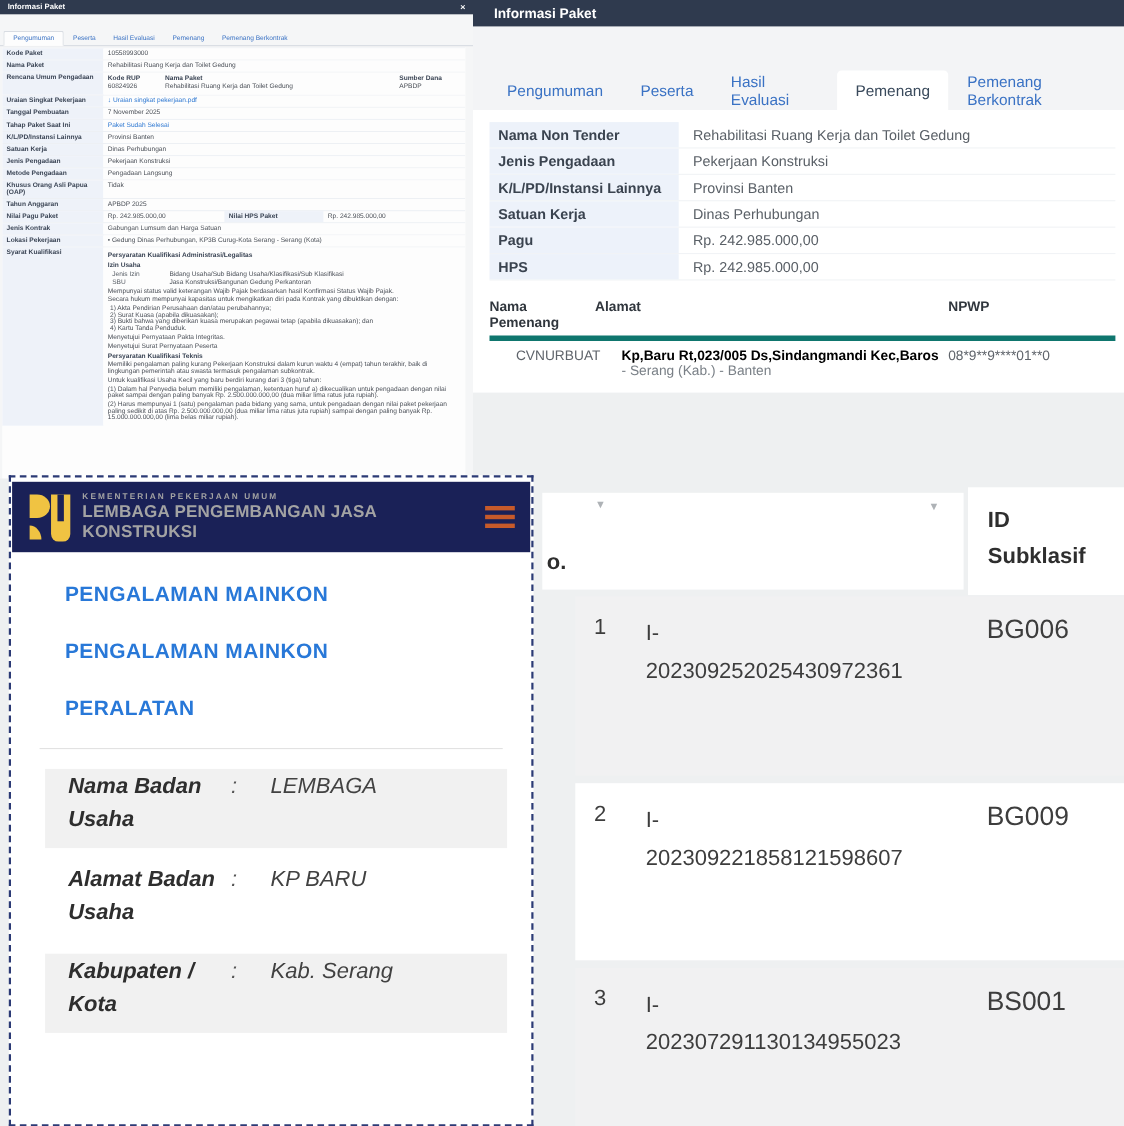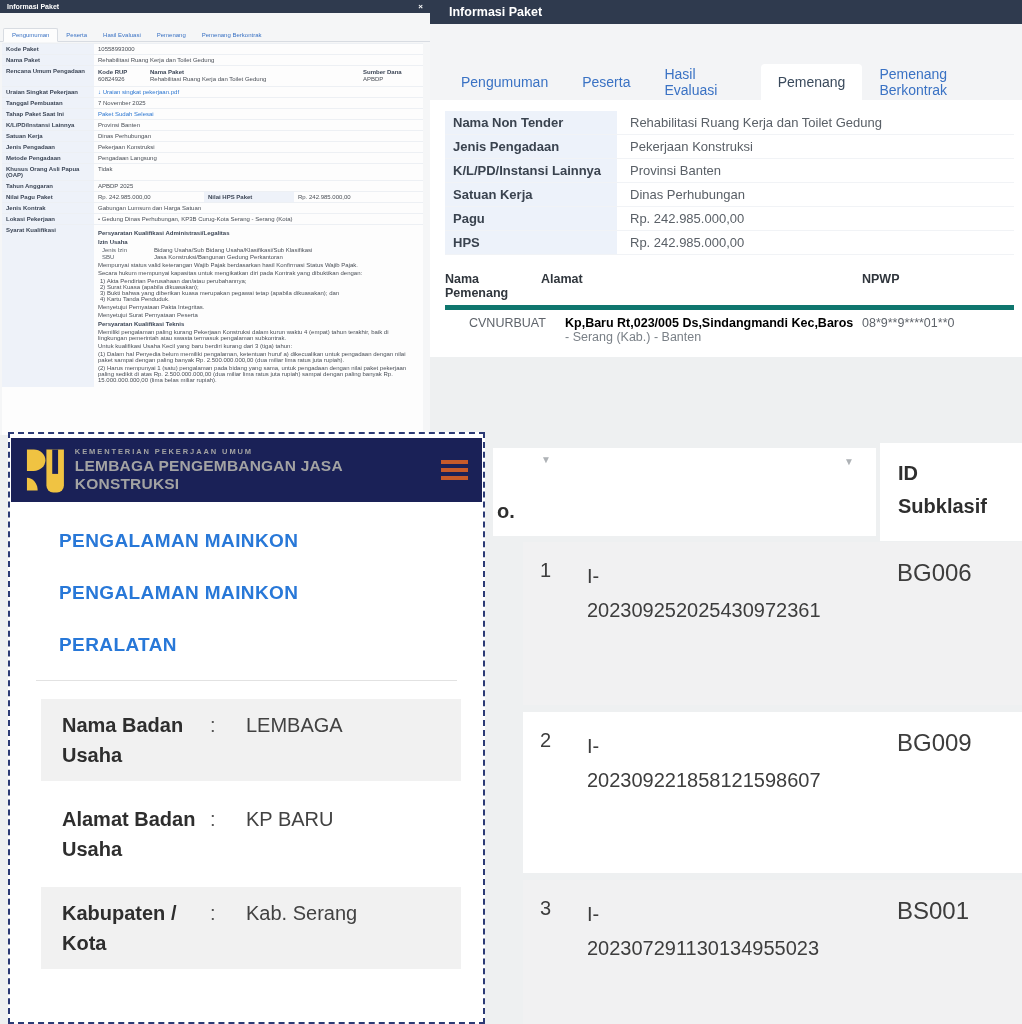--- a/index.html
+++ b/index.html
@@ -52,21 +52,21 @@
   .lpjk-bar { margin: 4px 1px 0; height: 64px; background: #1a2157; display: flex; align-items: center; padding: 0 14px; }
   .lpjk-brand { margin-left: 9px; color: #a3a3a3; }
   .lpjk-l1 { font-size: 7.5px; font-weight: bold; letter-spacing: 1.9px; }
   .lpjk-l2 { font-size: 15.5px; font-weight: bold; letter-spacing: 0.2px; margin-top: 1px; }
   .burger { margin-left: auto; cursor: default; }
   .burger .b { width: 27px; height: 4px; background: #c65a2a; margin: 4px 0; }
   .lpjk-links { margin: 28px 0 16px 49px; }
   .lpjk-link { display: block; font-size: 19px; font-weight: bold; color: #2878d8; letter-spacing: 0.4px; margin-bottom: 30px; text-decoration: none; }
   .lpjk-hr { border: none; border-top: 1px solid #e2e2e2; margin: -6px 26px 18px; }
   .lpjk-fields { margin: 0 22px 0 31px; }
-  .lpjk-frow { display: grid; grid-template-columns: 148px 36px 1fr; padding: 11px 4px 11px 21px; font-size: 20px; line-height: 30px; margin-bottom: 12px; }
+  .lpjk-frow { display: grid; grid-template-columns: 148px 36px 1fr; padding: 1px 4px 11px 21px; font-size: 20px; line-height: 30px; margin-bottom: 12px; font-style: italic; }
   .lpjk-frow.gray { background: #f1f1f1; }
   .lpjk-flbl { font-weight: bold; color: #2e2e2e; }
   .lpjk-colon { color: #555; }
   .lpjk-fval { color: #424242; }
 
   
   .w4-headA { position: absolute; left: 493px; top: 448px; width: 383px; height: 88px; background: #fff; }
   .w4-headB { position: absolute; left: 880px; top: 443px; width: 142px; height: 98px; background: #fff; padding: 14px 0 0 18px; font-size: 20px; font-weight: bold; color: #2e2e2e; line-height: 33px; }
   .sortA1 { position: absolute; left: 48px; top: 6px; font-size: 10px; color: #aeb2b6; cursor: default; }
   .sortA2 { position: absolute; right: 22px; top: 8px; font-size: 10px; color: #aeb2b6; cursor: default; }

